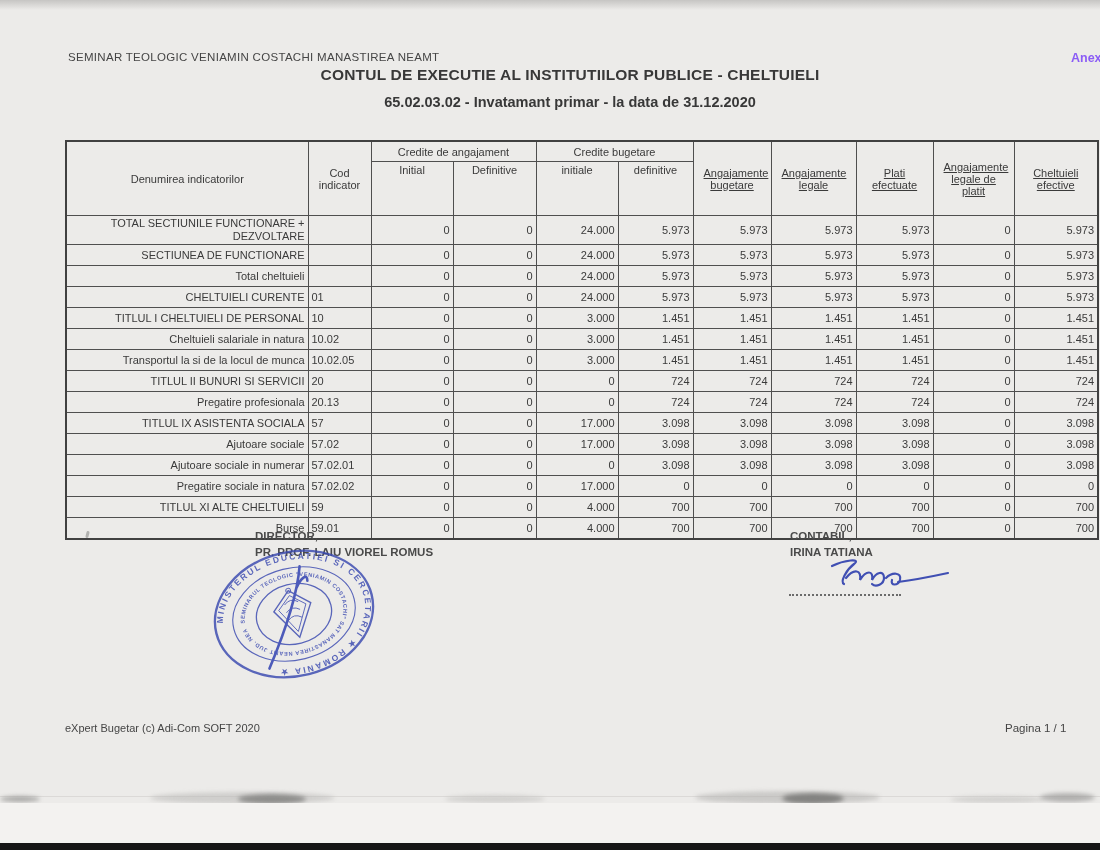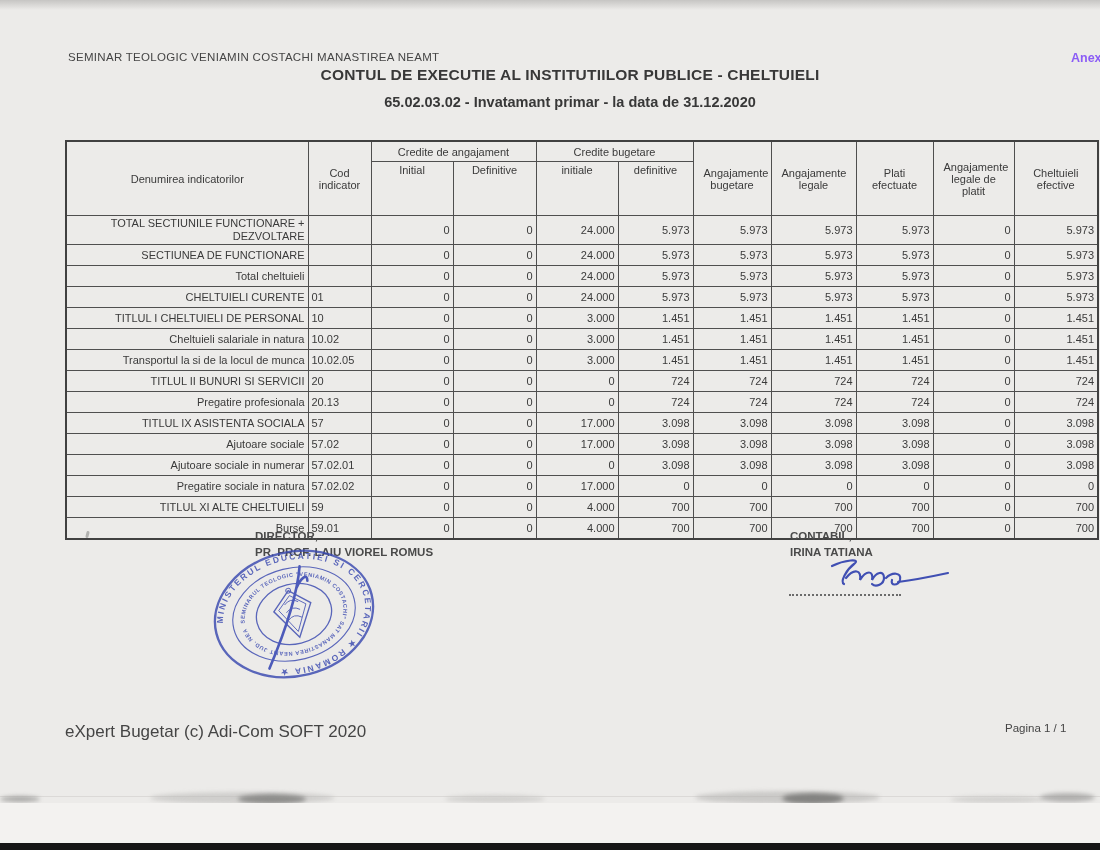--- a/index.html
+++ b/index.html
@@ -31,21 +31,21 @@
 
   
   #exec-table{left:65px;top:140px;width:1032px;border-collapse:collapse;table-layout:fixed;
     font-size:11px;color:#3a3a3a;}
   #exec-table th,#exec-table td{border:1px solid #4f4f4f;overflow:hidden;}
   #exec-table{border:2px solid #414141;}
   #exec-table th{font-weight:normal;text-align:center;padding:2px 10px;font-size:11px;}
   tr.h1 th{height:15px;vertical-align:middle;font-size:10.5px;}
   tr.h2 th{height:49px;vertical-align:top;padding-top:5px;}
   th.th-name,th.th-code{vertical-align:top;padding-top:8px;}
-  th.rspan{vertical-align:middle;padding-top:0;}
+  th.rspan{vertical-align:middle;padding-top:0;text-decoration:underline;}
   #exec-table td{height:18px;padding:1px 3px;vertical-align:middle;line-height:13px;}
   td.c-name{text-align:right;}
   td.c-code{text-align:left;}
   td.c-num{text-align:right;padding-right:4px;}
 
   
   .sig-role{font-size:11.5px;font-weight:bold;color:#4a4a4a;}
   #sig-left{left:255px;top:528px;line-height:16px;}
   #sig-right{left:790px;top:528px;line-height:16px;}
   #dotted-line{left:789px;top:580px;width:112px;height:14px;border-bottom:2px dotted #6b6b6b;}
@@ -335,21 +335,21 @@
       <path d="M89 45 L108 62 L89 93 L70 62 Z"></path>
       <path d="M89 50 L103 62 L89 87 L75 62 Z" stroke-width="0.9"></path>
       <path d="M82 58 q7 -6 14 0 M82 66 q7 -6 14 0 M82 74 q7 -6 14 0" stroke-width="0.9"></path>
       <circle cx="89" cy="45" r="2.4" stroke-width="1"></circle>
     </g>
 
     <path d="M 52 116 C 70 92, 96 54, 106 24 M 98 44 C 104 36, 112 32, 110 40" fill="none" stroke="#2b3cb0" stroke-width="2.6" stroke-linecap="round"></path>
   </g>
 </svg>
 
-<div class="abs" style="left:65px;top:722px;font-size:17px;color:#454545;">eXpert Bugetar (c) Adi-Com SOFT 2020</div>
+<div class="abs" style="left:65px;top:722px;font-size:11px;color:#454545;">eXpert Bugetar (c) Adi-Com SOFT 2020</div>
 <div class="abs" style="left:1005px;top:722px;font-size:11.5px;color:#454545;">Pagina 1 / 1</div>
 
 <div class="abs" id="faint-rule"></div>
 <div class="abs smudge" style="left:150px;top:792px;width:185px;height:12px;background:#b9b8b6;opacity:.55;"></div>
 <div class="abs smudge" style="left:238px;top:794px;width:68px;height:10px;background:#7e7e7c;opacity:.8;"></div>
 <div class="abs smudge" style="left:445px;top:795px;width:100px;height:8px;background:#c2c1bf;opacity:.6;"></div>
 <div class="abs smudge" style="left:695px;top:791px;width:185px;height:13px;background:#b5b4b2;opacity:.6;"></div>
 <div class="abs smudge" style="left:782px;top:793px;width:62px;height:11px;background:#777775;opacity:.85;"></div>
 <div class="abs smudge" style="left:950px;top:796px;width:95px;height:7px;background:#c2c1bf;opacity:.6;"></div>
 <div class="abs smudge" style="left:1280px;top:794px;width:0;height:0;"></div>

